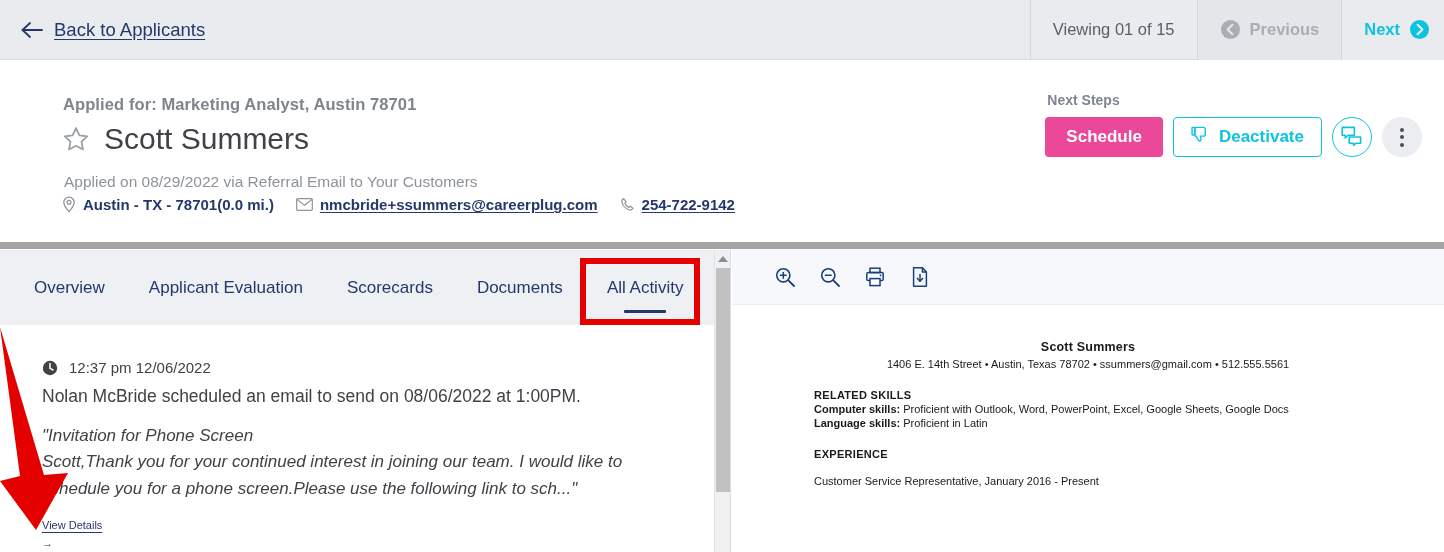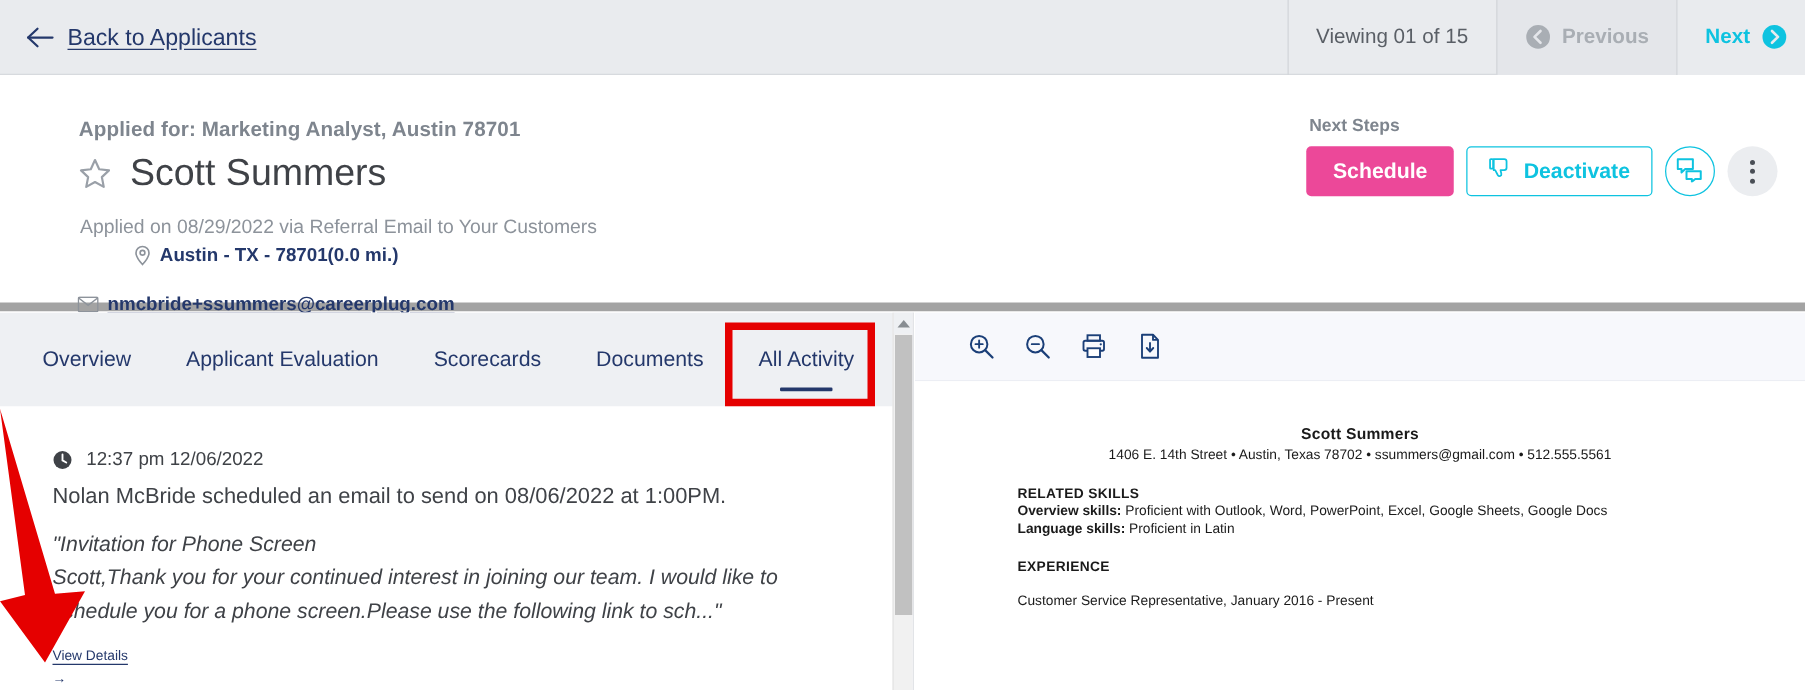--- a/index.html
+++ b/index.html
@@ -69,21 +69,21 @@
   .star-icon { width: 28px; height: 28px; }
   .applicant-name {
     font-size: 30px; color: #3f4247; font-weight: normal;
   }
   .applied-on {
     position: absolute; left: 64px; top: 113px;
     font-size: 15.5px; color: #8d939b;
   }
   .contact-row {
     position: absolute; left: 62px; top: 136px;
-    display: flex; align-items: center; gap: 22px; flex-direction: column;
+    display: flex; align-items: flex-end; gap: 22px;
   }
   .contact-item {
     display: flex; align-items: center; gap: 7px;
     font-size: 15px; font-weight: bold; color: #24386b;
   }
   .contact-item .ico { color: #8d939b; display: flex; }
   .contact-item .txt.link { text-decoration: underline; text-underline-offset: 2px; cursor: pointer; }
   .contact-item .txt.plain { color: #24386b; }
 
   
@@ -464,21 +464,21 @@
         </svg>
       </div>
     </div>
 
     <div class="doc-page">
       <div class="res-name">Scott Summers</div>
       <div class="res-contact">1406 E. 14th Street • Austin, Texas 78702 • ssummers@gmail.com • 512.555.5561</div>
 
       <div class="res-section">RELATED SKILLS</div>
       <div class="res-line">
-        <b>Overview skills:</b><span> Proficient with Outlook, Word, PowerPoint, Excel, Google Sheets, Google Docs</span>
+        <b>Computer skills:</b><span> Proficient with Outlook, Word, PowerPoint, Excel, Google Sheets, Google Docs</span>
       </div>
       <div class="res-line">
         <b>Language skills:</b><span> Proficient in Latin</span>
       </div>
 
       <div class="res-section">EXPERIENCE</div>
       <div class="res-exp-gap"></div>
       <div class="res-line res-clip">Customer Service Representative, January 2016 - Present</div>
     </div>
   </div>

